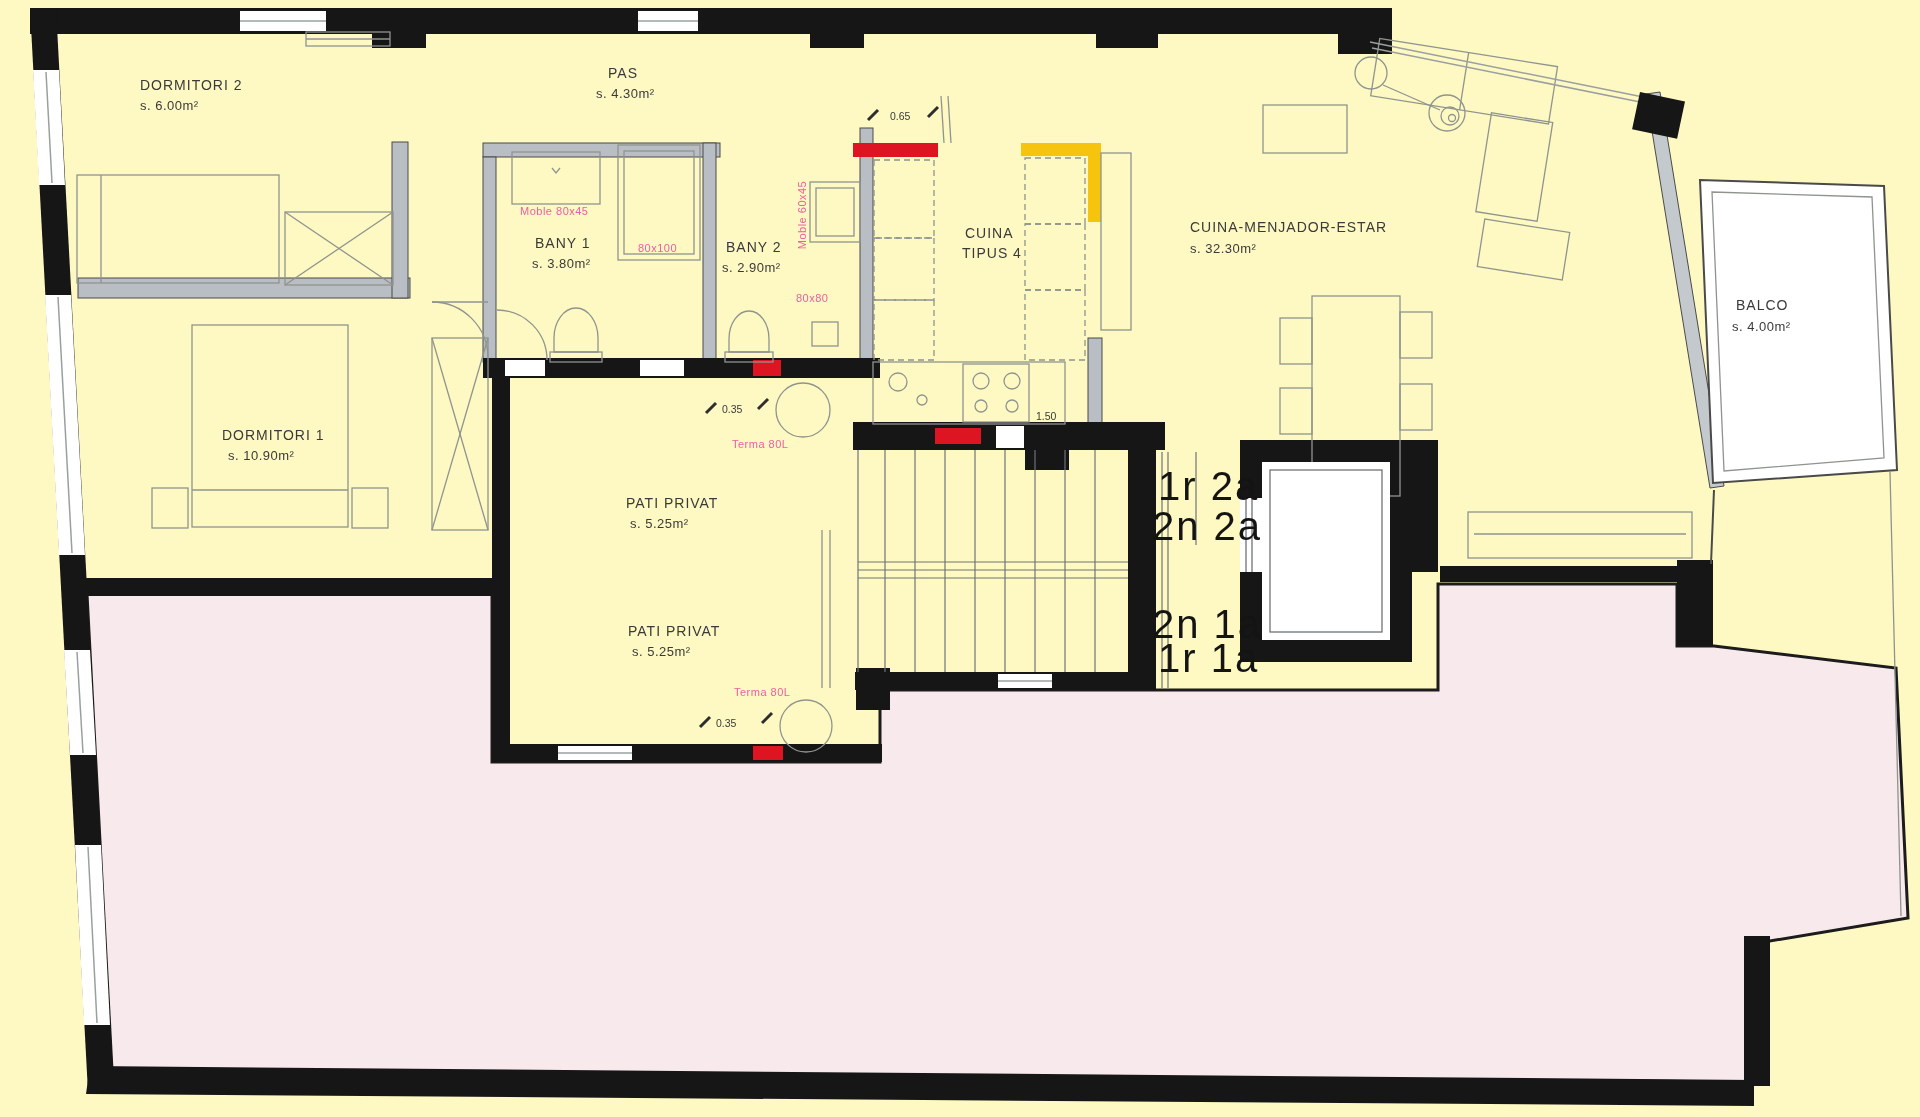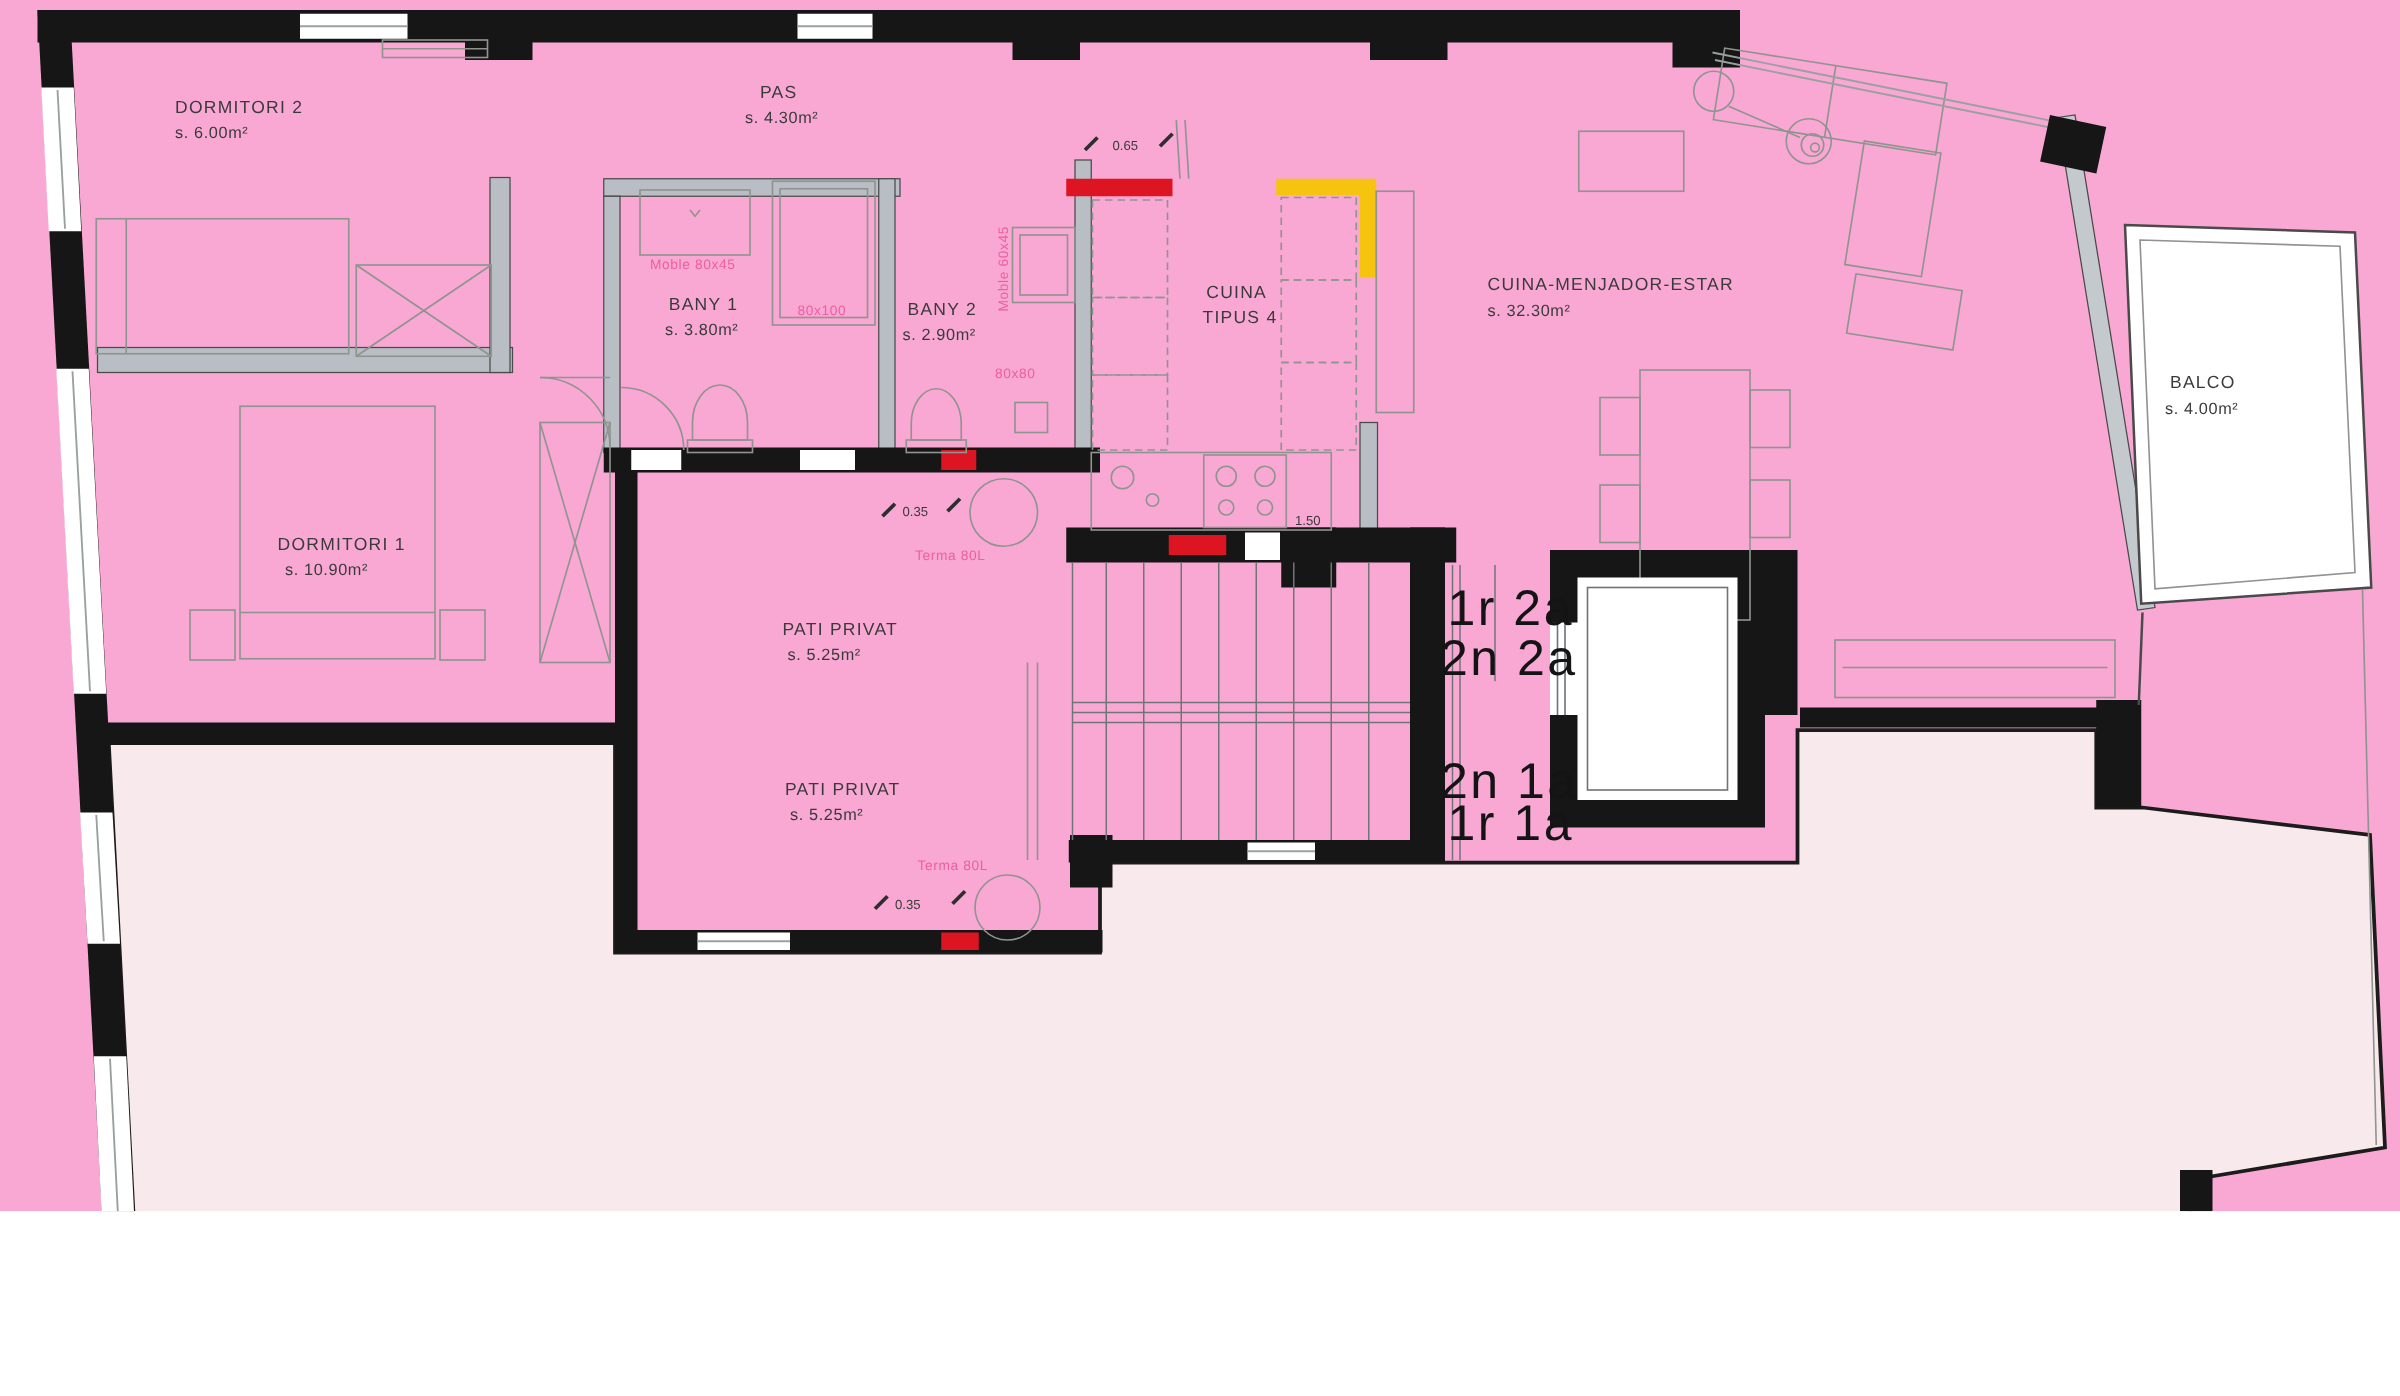--- a/index.html
+++ b/index.html
@@ -1,16 +1,16 @@
 <!DOCTYPE html>
 <html><head>
 <meta charset="utf-8">
 <style>
   html,body{margin:0;padding:0;background:#ffffff;}
-  #stage{position:relative;width:1920px;height:969px;background:#f9a8d4;overflow:hidden;
+  #stage{position:relative;width:1920px;height:1117px;background:#fef9c3;overflow:hidden;
          font-family:"Liberation Sans", sans-serif;}
   svg{display:block;}
   text{font-family:"Liberation Sans", sans-serif;fill:#2e2e2e;}
   .room-name{font-size:14px;letter-spacing:1px;fill:#3a3a3a;}
   .room-area{font-size:13px;letter-spacing:.5px;fill:#3a3a3a;}
   .unit-label{font-size:40px;letter-spacing:2px;fill:#141414;}
   .pink-label{font-size:11px;fill:#ec5fa0;letter-spacing:.5px;}
   .dim-label{font-size:10.5px;fill:#3a3a3a;}
 </style>
 </head>

